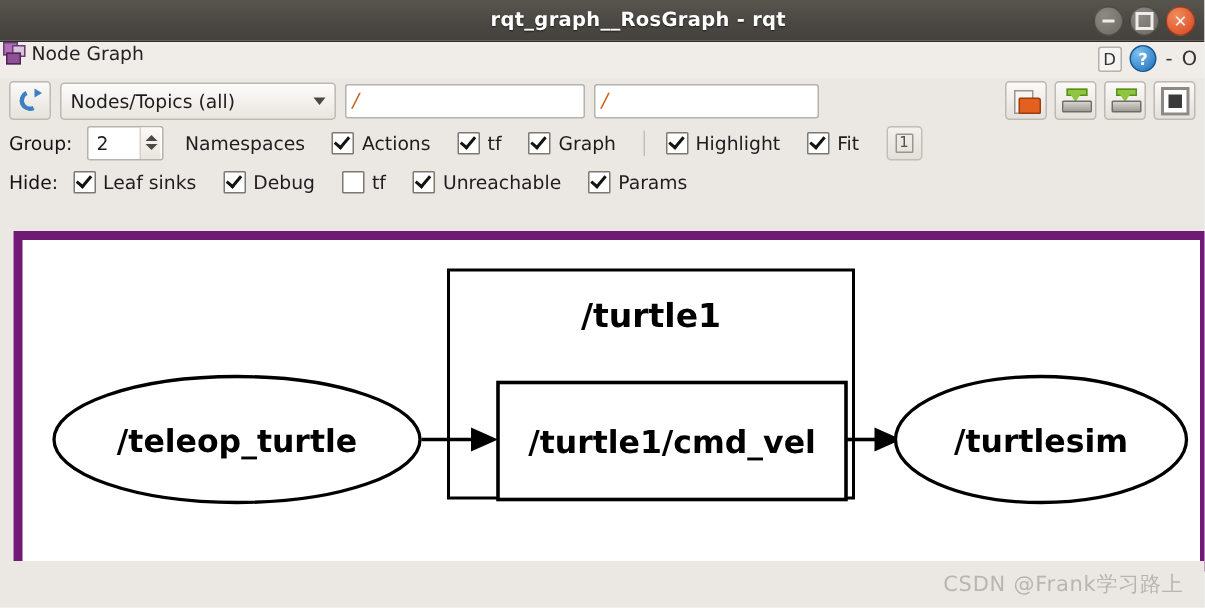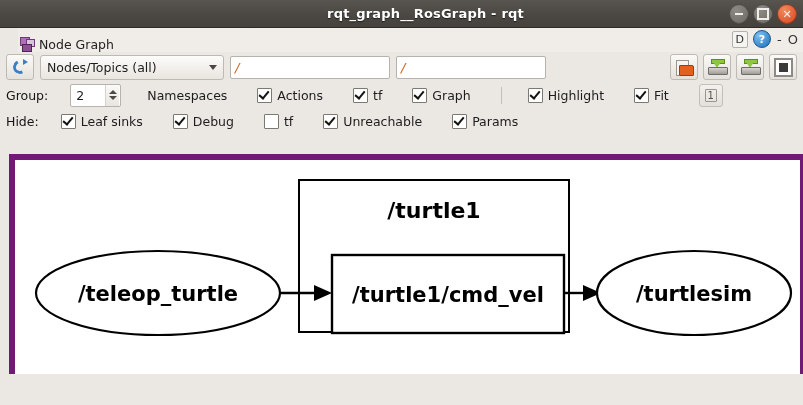--- a/index.html
+++ b/index.html
@@ -27,22 +27,22 @@
         justify-content:center;font-size:11px;line-height:1;color:#f4f1ee;
         border:1px solid rgba(0,0,0,.35);}
   .wbtn.min{background:radial-gradient(circle at 35% 30%,#8d8a84,#6c6963);}
   .wbtn.max{background:radial-gradient(circle at 35% 30%,#8d8a84,#6c6963);}
   .wbtn.close{background:radial-gradient(circle at 35% 30%,#f08b5c,#d9441f);}
   .wbtn .bar{width:8px;height:2px;background:#efeceb;display:block;}
   .wbtn .sq{width:8px;height:8px;border:2px solid #efeceb;display:block;}
 
   
   .dock-header{
-    height:24px;display:flex;align-items:flex-end;padding:0 6px 0 2px;
-    background:#f0ede9;position:relative;margin-left:18px;
+    height:24px;display:flex;align-items:flex-start;padding:0 6px 0 2px;
+    background:#f0ede9;position:relative;
   }
   .dock-title{display:flex;align-items:center;gap:4px;font-size:12.5px;color:#232323;}
   .dock-icon{width:15px;height:15px;position:relative;display:inline-block;}
   .dock-icon .sq1{position:absolute;left:0;top:0;width:8px;height:7px;background:#b06fb8;border:1px solid #6d3b74;}
   .dock-icon .sq2{position:absolute;right:0;top:2px;width:7px;height:6px;background:#d7c3da;border:1px solid #6d3b74;}
   .dock-icon .sq3{position:absolute;left:2px;bottom:0;width:8px;height:6px;background:#8e4f96;border:1px solid #4d2753;}
   .dock-actions{position:absolute;right:5px;top:2px;display:flex;align-items:center;gap:5px;font-size:12px;color:#2b2b2b;}
   .dock-btn-d{border:1px solid #b4b0ab;background:#f6f4f1;border-radius:2px;
     padding:0 3px;line-height:15px;height:15px;font-size:11px;color:#333;}
   .help-icon{width:16px;height:16px;border-radius:50%;
@@ -99,21 +99,21 @@
     background:linear-gradient(to bottom,#d8d5d0,#9e9a94);border:1px solid #6f6c67;border-radius:1px;}
   .ico-save .bar{position:absolute;left:3px;top:0;width:12px;height:3px;background:#8dc63f;border:1px solid #5d8c22;}
   .ico-save .arr{position:absolute;left:5px;top:3px;width:0;height:0;
     border-left:4px solid transparent;border-right:4px solid transparent;border-top:6px solid #8dc63f;}
 
   .ico-square{width:15px;height:15px;border:2px solid #8d8a85;background:#ffffff;
     display:flex;align-items:center;justify-content:center;}
   .ico-square i{display:block;width:9px;height:9px;background:#3a3a3a;}
 
   
-  .optrow{height:26px;display:flex;align-items:center;padding:0 6px;gap:16px;font-size:12.5px;}
+  .optrow{height:26px;display:flex;align-items:center;padding:0 6px;gap:4px;font-size:12.5px;}
   .optrow .lbl{margin-right:6px;color:#141414;}
   .spin{
     width:44px;height:21px;border:1px solid #b6b2ac;background:#fff;border-radius:2px;
     display:flex;align-items:center;position:relative;padding-left:5px;font-size:12.5px;
   }
   .spin .btns{position:absolute;right:1px;top:0;bottom:0;width:13px;display:flex;
     flex-direction:column;justify-content:center;gap:2px;align-items:center;
     border-left:1px solid #d6d2cc;background:linear-gradient(to bottom,#fbfaf8,#e9e5df);}
   .spin .up{width:0;height:0;border-left:4px solid transparent;border-right:4px solid transparent;border-bottom:4px solid #4d4a45;}
   .spin .dn{width:0;height:0;border-left:4px solid transparent;border-right:4px solid transparent;border-top:4px solid #4d4a45;}
@@ -307,14 +307,15 @@
 
       <line x1="549" y1="133" x2="570" y2="133" stroke="#000" stroke-width="2.4"></line>
       <polygon points="568,125 586,133 568,141" fill="#000"></polygon>
 
       <ellipse cx="679" cy="133" rx="97" ry="42" fill="#fff" stroke="#000" stroke-width="2.2"></ellipse>
       <text x="679" y="141" text-anchor="middle" class="node-text" font-size="21" fill="#000">/turtlesim</text>
     </svg>
   </div>
 
   <div class="bottom-strip"></div>
+  <div class="watermark">CSDN @Frank学习路上</div>
 
 </div>
 
 </body></html>

